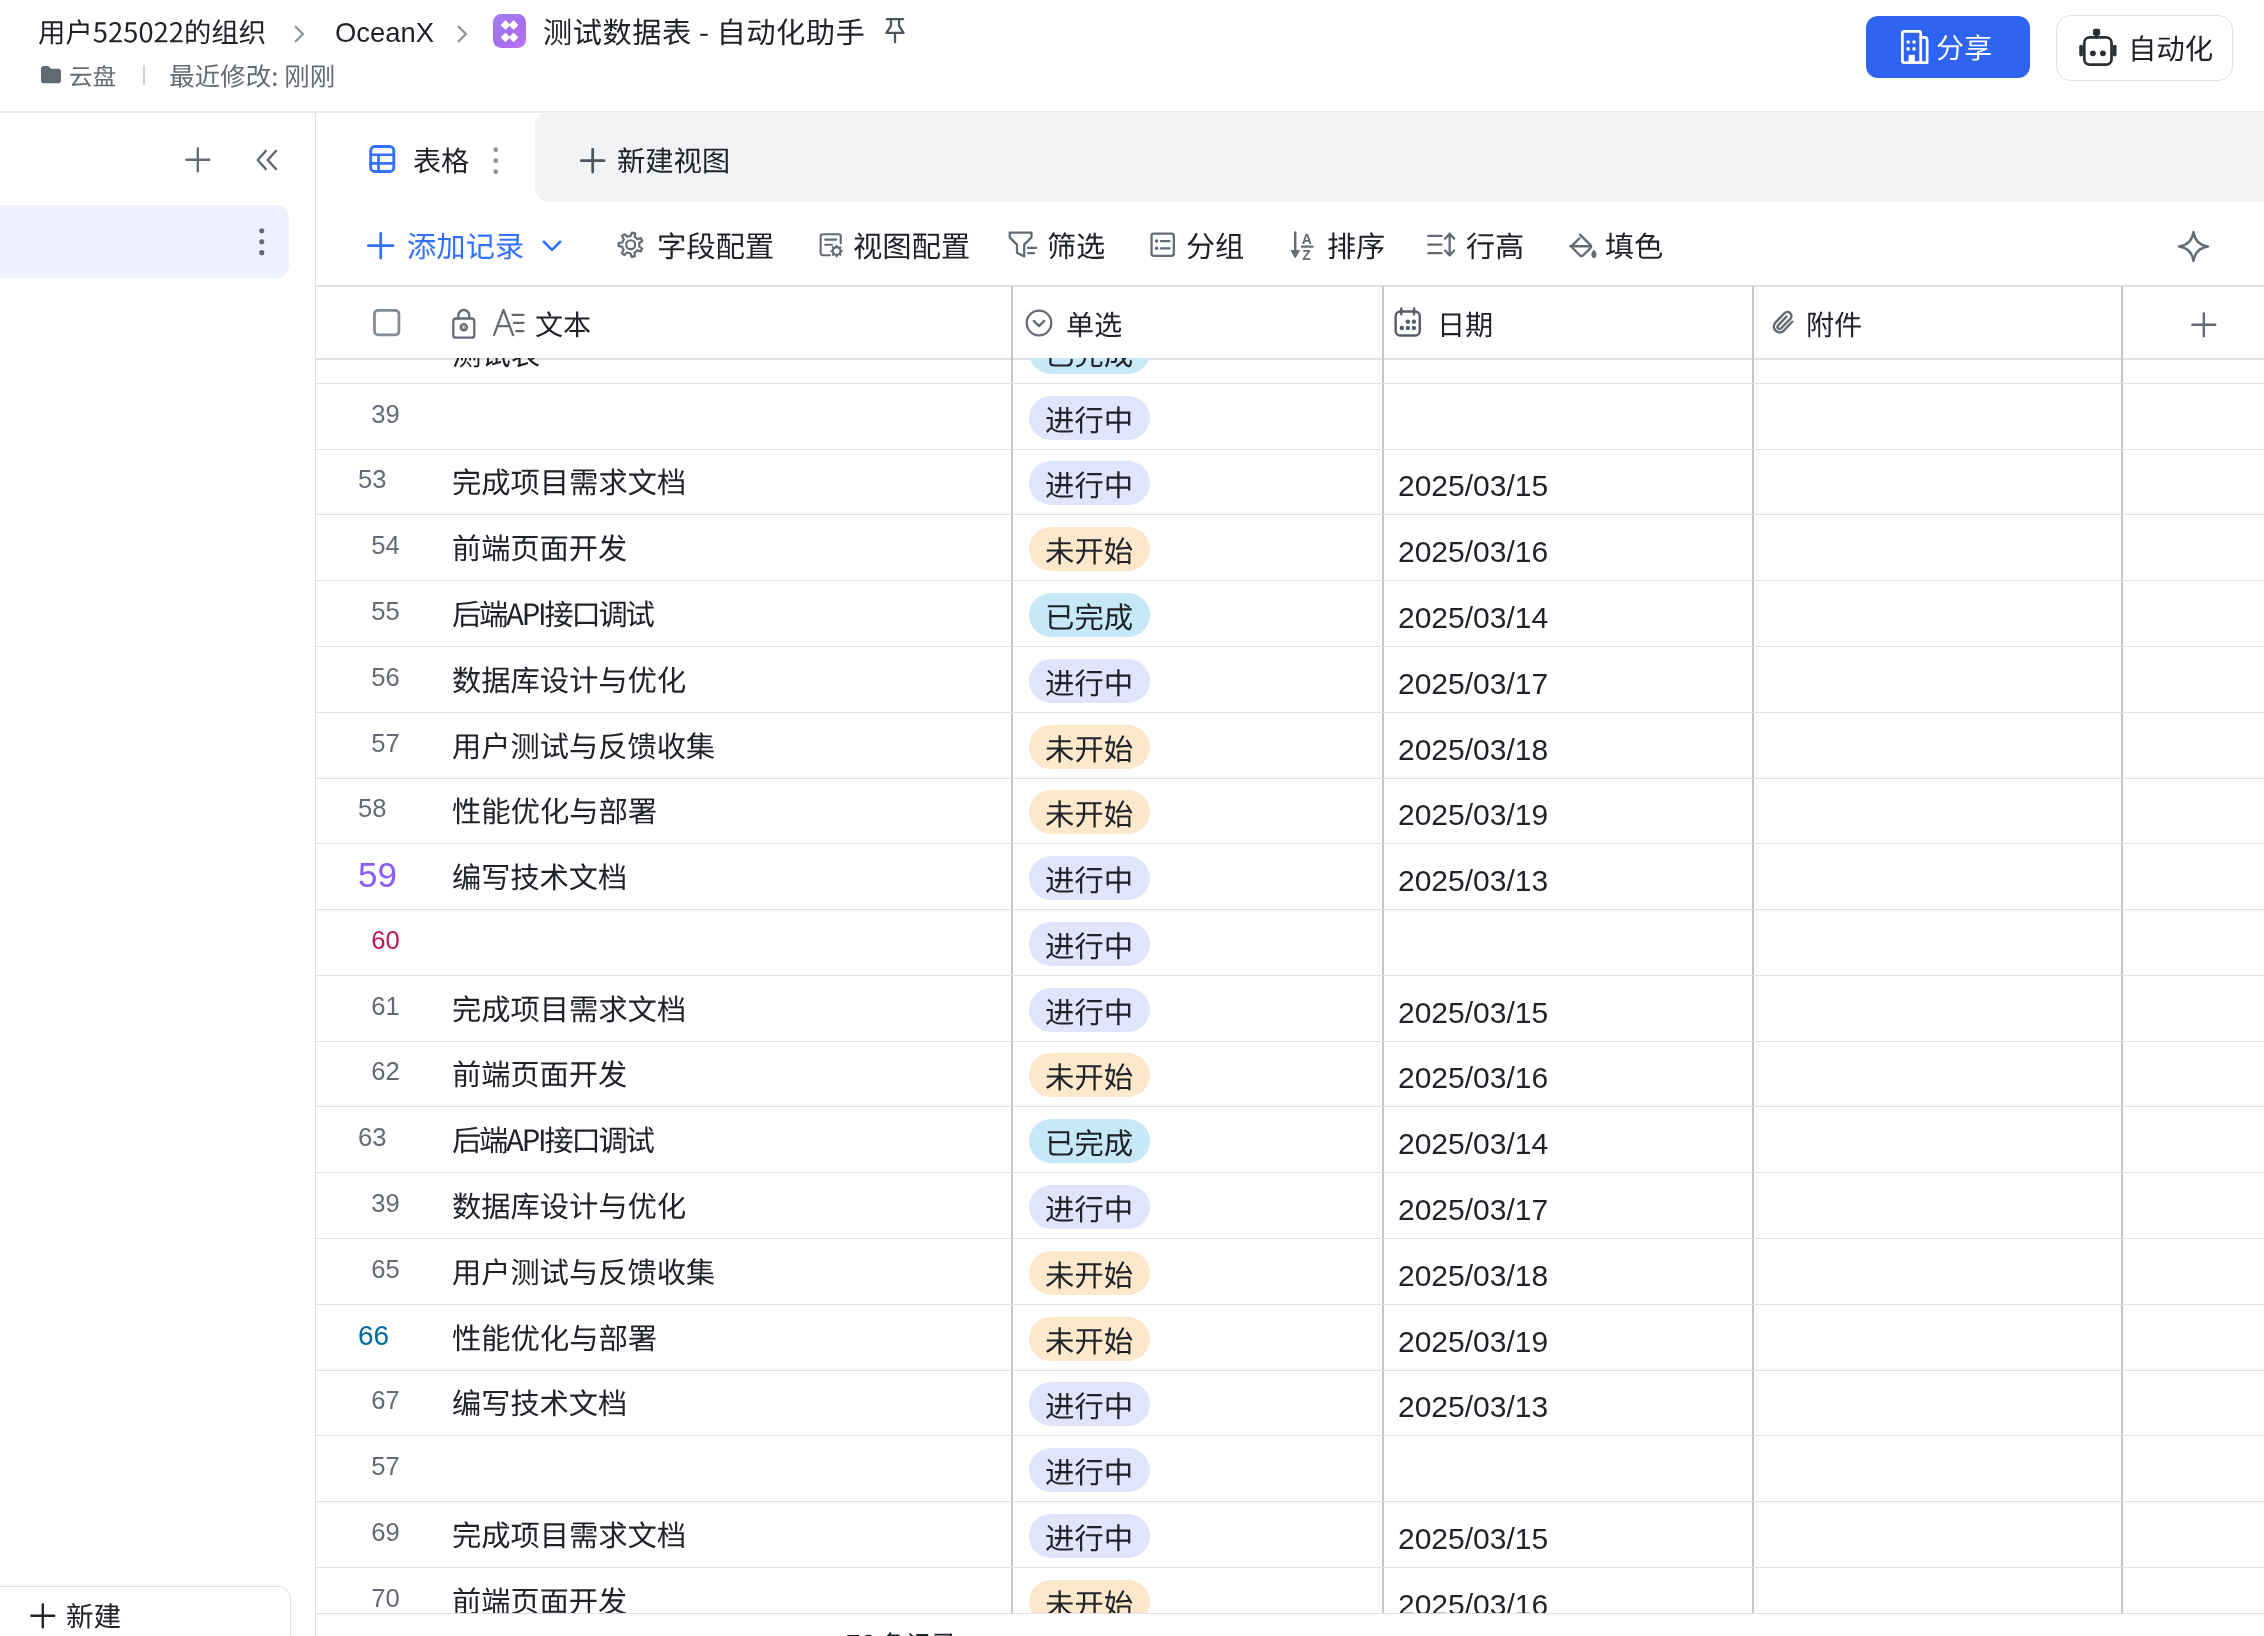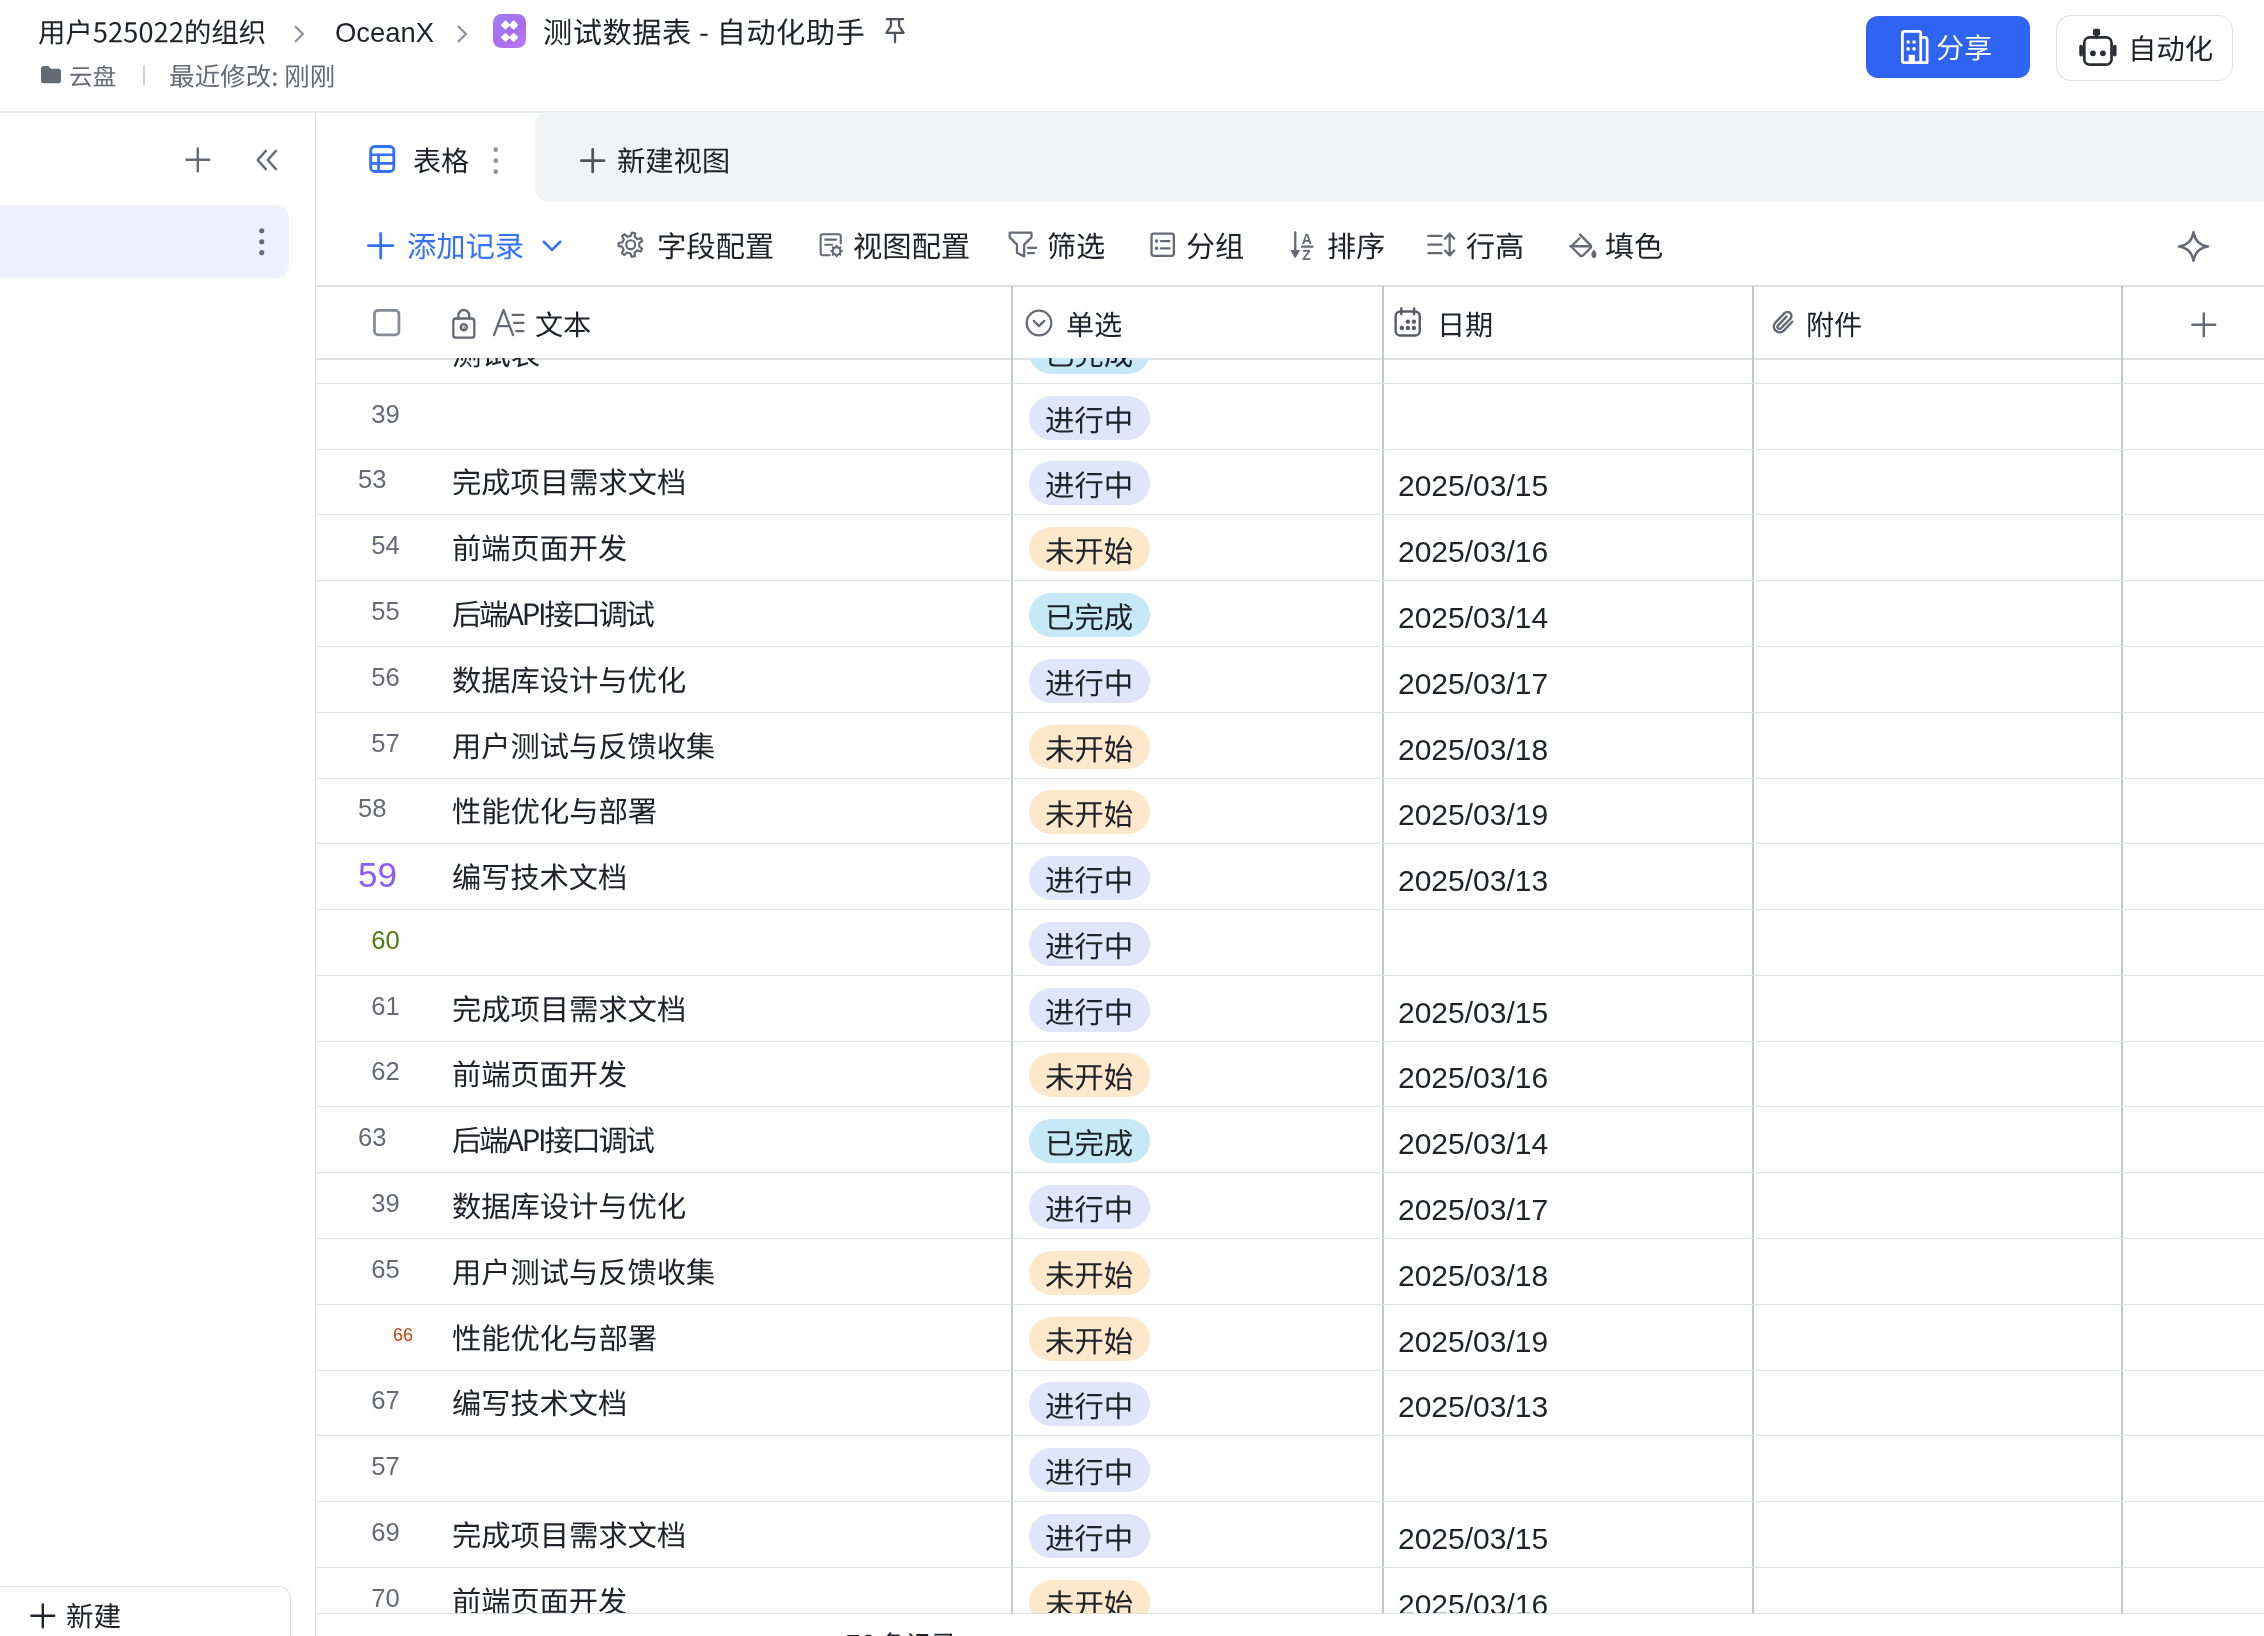--- a/index.html
+++ b/index.html
@@ -684,21 +684,21 @@
         <svg class="t" style="left:136px;top:18.3px;" width="177" height="37" viewBox="0 0 194 40">
           <use href="#c7" fill="#1f2329"></use>
         </svg>
         <div class="abs" style="left:713px;top:12px;width:121px;height:44px;border-radius:22px;background:#e0e5fb"></div>
         <svg class="t" style="left:729px;top:21px;" width="90" height="37" viewBox="0 0 98 40">
           <use href="#jxz" fill="#1f2329"></use>
         </svg>
         <div class="lat" style="left:1082px;top:21px;font-size:30px;line-height:31px">2025/03/13</div>
       </div>
       <div class="abs" style="left:0;top:552px;width:1948px;height:66px;border-bottom:1.8px solid #dee1e5">
-        <div class="lat" style="left:42px;top:16.4px;width:55px;text-align:center;font-size:25.6px;line-height:29px;color:#4d7c0f">60</div>
+        <div class="lat" style="left:42px;top:16.4px;width:55px;text-align:center;font-size:25.6px;line-height:29px;color:#be185d">60</div>
         <div class="abs" style="left:713px;top:12px;width:121px;height:44px;border-radius:22px;background:#e0e5fb"></div>
         <svg class="t" style="left:729px;top:21px;" width="90" height="37" viewBox="0 0 98 40">
           <use href="#jxz" fill="#1f2329"></use>
         </svg>
       </div>
       <div class="abs" style="left:0;top:618px;width:1948px;height:66px;border-bottom:1.8px solid #dee1e5">
         <div class="lat" style="left:42px;top:16.4px;width:55px;text-align:center;font-size:25.6px;line-height:29px;color:#646a73">61</div>
         <svg class="t" style="left:136px;top:18.3px;" width="236" height="37" viewBox="0 0 258 40">
           <use href="#c1" fill="#1f2329"></use>
         </svg>
@@ -746,21 +746,21 @@
         <svg class="t" style="left:136px;top:18.3px;" width="265" height="37" viewBox="0 0 290 40">
           <use href="#c5" fill="#1f2329"></use>
         </svg>
         <div class="abs" style="left:713px;top:12px;width:121px;height:44px;border-radius:22px;background:#fde8cb"></div>
         <svg class="t" style="left:729px;top:21px;" width="90" height="37" viewBox="0 0 98 40">
           <use href="#wks" fill="#1f2329"></use>
         </svg>
         <div class="lat" style="left:1082px;top:21px;font-size:30px;line-height:31px">2025/03/18</div>
       </div>
       <div class="abs" style="left:0;top:947px;width:1948px;height:66px;border-bottom:1.8px solid #dee1e5">
-        <div class="lat" style="left:42px;top:16.4px;width:55px;text-align:right;font-size:18px;line-height:29px;color:#c2410c">66</div>
+        <div class="lat" style="left:42px;top:16.4px;width:55px;text-align:left;font-size:28px;line-height:29px;color:#0369a1">66</div>
         <svg class="t" style="left:136px;top:18.3px;" width="207" height="37" viewBox="0 0 226 40">
           <use href="#c6" fill="#1f2329"></use>
         </svg>
         <div class="abs" style="left:713px;top:12px;width:121px;height:44px;border-radius:22px;background:#fde8cb"></div>
         <svg class="t" style="left:729px;top:21px;" width="90" height="37" viewBox="0 0 98 40">
           <use href="#wks" fill="#1f2329"></use>
         </svg>
         <div class="lat" style="left:1082px;top:21px;font-size:30px;line-height:31px">2025/03/19</div>
       </div>
       <div class="abs" style="left:0;top:1012px;width:1948px;height:66px;border-bottom:1.8px solid #dee1e5">

